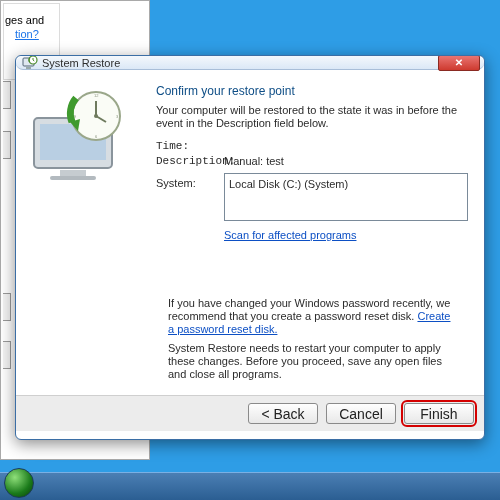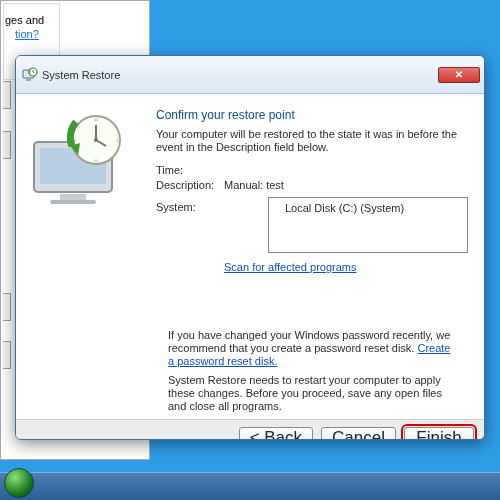--- a/index.html
+++ b/index.html
@@ -49,26 +49,27 @@
     position: absolute;
     left: 15px; top: 55px;
     width: 470px; height: 385px;
     background: #fff;
     border: 1px solid #3b6ea5;
     border-radius: 6px;
     box-shadow: 0 4px 16px rgba(0,0,0,0.45);
     overflow: hidden;
   }
   .titlebar {
-    height: 38px;
+    height: 14px;
     background: linear-gradient(#f4f8fc, #dbe8f6);
     display: flex;
     align-items: center;
     padding: 0 4px 0 6px;
     border-bottom: 1px solid #a8bed8;
+    border-radius: 8px;
   }
   .titlebar .ticon {
     width: 16px; height: 16px;
     margin-right: 4px;
     display: inline-flex; align-items: center; justify-content: center;
   }
   .titlebar .ttext { color: #2e2e2e; }
   .titlebar .spacer { flex: 1; }
   .close-btn {
     width: 42px; height: 16px;
@@ -96,52 +97,51 @@
     padding: 14px 16px 4px 0;
     color: #2b2b2b;
   }
   .h1 {
     color: #0f4e86;
     font-size: 12px;
     margin: 0 0 6px 0;
   }
   .para { margin: 2px 0 10px 0; line-height: 13px; }
   .kv { display: flex; margin-bottom: 3px; }
-  .kv .k { width: 68px; color: #2b2b2b; }
+  .kv .k { width: 68px; color: #2b2b2b; font-family: Liberation Mono, monospace; }
   .kv .v { flex: 1; }
   .drives-row { display: flex; align-items: flex-start; margin-top: 6px; }
   .drives-row .k { width: 68px; padding-top: 4px; }
   .drives-box {
     flex: 1;
-    height: 56px;
+    height: 48px;
     border: 1px solid #7a8a99;
-    padding: 4px 16px;
+    padding: 4px 4px;
     font-size: 11px;
-    margin-left: 44px;
   }
   .link { color: #0c4fc4; text-decoration: underline; cursor: pointer; }
   .linkrow { margin: 8px 0 6px 68px; }
   .gap { height: 44px; }
   .pfoot { margin: 6px 12px; line-height: 13px; }
   .footer {
     height: 36px;
     background: #ececec;
     border-top: 1px solid #cfcfcf;
     display: flex;
     justify-content: flex-end;
     align-items: center;
     gap: 8px;
     padding: 0 10px;
   }
   .btn {
     min-width: 70px; height: 21px;
     background: linear-gradient(#fefefe, #e8e8e8);
     border: 1px solid #8a8a8a;
     border-radius: 3px;
-    font-size: 17px;
+    font-size: 14px;
     display: flex; align-items: center; justify-content: center;
     padding: 0 10px;
     cursor: pointer;
   }
   .btn-highlight {
     outline: 2px solid #d40000;
     outline-offset: 1px;
   }
   
   .taskbar {

